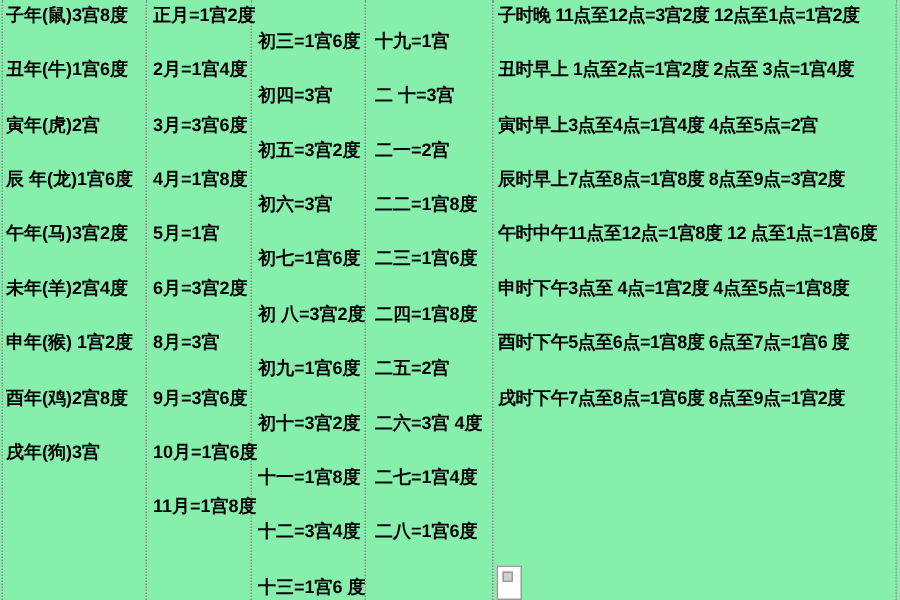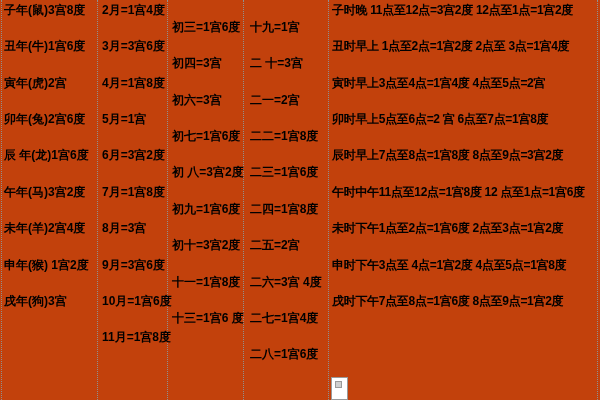--- a/index.html
+++ b/index.html
@@ -1,17 +1,17 @@
 <!DOCTYPE html>
 <html><head>
 <meta charset="utf-8">
 <style>
   html,body{margin:0;padding:0;background:#fff;}
   .page{
-    position:relative;width:600px;height:400px;background:#c2410c;overflow:hidden;
+    position:relative;width:600px;height:400px;background:#86efac;overflow:hidden;
     font-family:"Liberation Sans","DejaVu Sans",sans-serif;
     font-size:12px;font-weight:bold;color:#000;
   }
   .vline{position:absolute;top:0;bottom:0;width:0;border-left:1px dotted #8f8f8f;}
   .vl-0{left:1px;} .vl-1{left:97px;} .vl-2{left:167px;} .vl-3{left:243px;} .vl-4{left:328px;} .vl-5{left:597px;}
   .col{position:absolute;top:0;}
   .col .line{height:36.37px;white-space:pre;overflow:visible;}
   .col-years {left:4px;  width:92px; padding-top:2px;}
   .col-months{left:102px;width:64px; padding-top:2px;}
   .col-days1 {left:172px;width:70px; padding-top:19px;}
@@ -35,68 +35,69 @@
   <div class="vline vl-1"></div>
   <div class="vline vl-2"></div>
   <div class="vline vl-3"></div>
   <div class="vline vl-4"></div>
   <div class="vline vl-5"></div>
 
   <div class="col col-years">
       <div class="line">子年(鼠)3宫8度</div>
       <div class="line">丑年(牛)1宫6度</div>
       <div class="line">寅年(虎)2宫</div>
-      <div class="line">卯年(兔)2宫6度</div>
       <div class="line">辰 年(龙)1宫6度</div>
       <div class="line">午年(马)3宫2度</div>
       <div class="line">未年(羊)2宫4度</div>
       <div class="line">申年(猴) 1宫2度</div>
+      <div class="line">酉年(鸡)2宫8度</div>
       <div class="line">戌年(狗)3宫</div>
     </div>
   <div class="col col-months">
+      <div class="line">正月=1宫2度</div>
       <div class="line">2月=1宫4度</div>
       <div class="line">3月=3宫6度</div>
       <div class="line">4月=1宫8度</div>
       <div class="line">5月=1宫</div>
       <div class="line">6月=3宫2度</div>
-      <div class="line">7月=1宫8度</div>
       <div class="line">8月=3宫</div>
       <div class="line">9月=3宫6度</div>
       <div class="line">10月=1宫6度</div>
       <div class="line">11月=1宫8度</div>
     </div>
   <div class="col col-days1">
       <div class="line">初三=1宫6度</div>
       <div class="line">初四=3宫</div>
+      <div class="line">初五=3宫2度</div>
       <div class="line">初六=3宫</div>
       <div class="line">初七=1宫6度</div>
       <div class="line">初 八=3宫2度</div>
       <div class="line">初九=1宫6度</div>
       <div class="line">初十=3宫2度</div>
       <div class="line">十一=1宫8度</div>
+      <div class="line">十二=3宫4度</div>
       <div class="line">十三=1宫6 度</div>
     </div>
   <div class="col col-days2">
       <div class="line">十九=1宫</div>
       <div class="line">二 十=3宫</div>
       <div class="line">二一=2宫</div>
       <div class="line">二二=1宫8度</div>
       <div class="line">二三=1宫6度</div>
       <div class="line">二四=1宫8度</div>
       <div class="line">二五=2宫</div>
       <div class="line">二六=3宫 4度</div>
       <div class="line">二七=1宫4度</div>
       <div class="line">二八=1宫6度</div>
     </div>
   <div class="col col-hours">
       <div class="line">子时晚 11点至12点=3宫2度 12点至1点=1宫2度</div>
       <div class="line">丑时早上 1点至2点=1宫2度 2点至 3点=1宫4度</div>
       <div class="line">寅时早上3点至4点=1宫4度 4点至5点=2宫</div>
-      <div class="line">卯时早上5点至6点=2 宫 6点至7点=1宫8度</div>
       <div class="line">辰时早上7点至8点=1宫8度 8点至9点=3宫2度</div>
       <div class="line">午时中午11点至12点=1宫8度 12 点至1点=1宫6度</div>
-      <div class="line">未时下午1点至2点=1宫6度 2点至3点=1宫2度</div>
       <div class="line">申时下午3点至 4点=1宫2度 4点至5点=1宫8度</div>
+      <div class="line">酉时下午5点至6点=1宫8度 6点至7点=1宫6 度</div>
       <div class="line">戌时下午7点至8点=1宫6度 8点至9点=1宫2度</div>
     </div>
 
   <div class="placeholder-box"></div>
 </div>
 
 </body></html>

